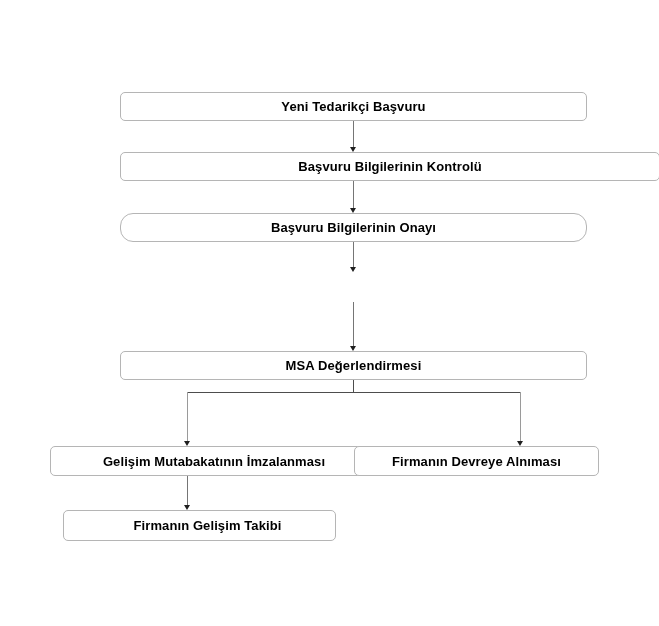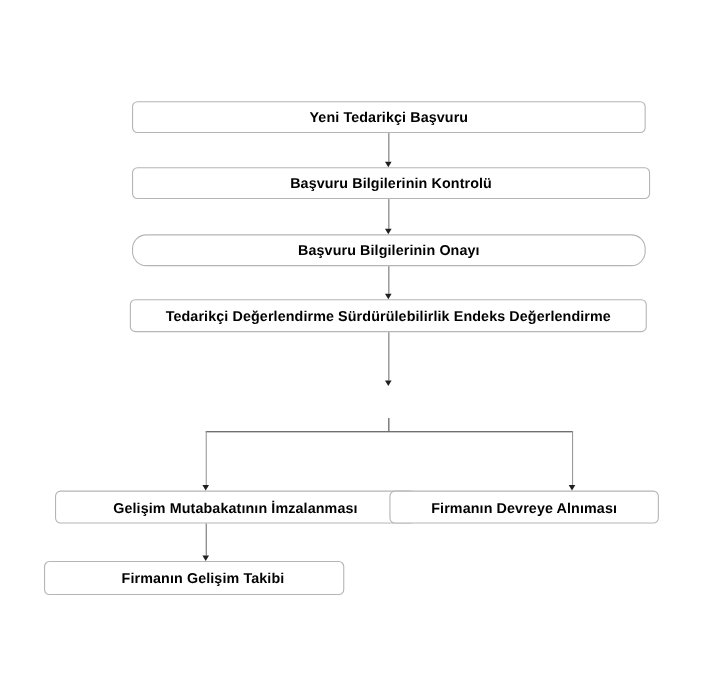--- a/index.html
+++ b/index.html
@@ -49,27 +49,27 @@
     position: absolute;
     width: 0;
     height: 0;
     border-left: 3.5px solid transparent;
     border-right: 3.5px solid transparent;
     border-top: 5px solid #1f1f1f;
   }
 
   
   #n1 { left:120px; top:92px;  width:467px; height:29px; }
-  #n2 { left:120px; top:152px; width:471px; height:29px; }
+  #n2 { left:120px; top:152px; width:540px; height:29px; }
   #n3 { left:120px; top:213px; width:467px; height:29px;border-radius:13px; }
   #n4 { left:118px; top:272px; width:470px; height:30px; }
   #n5 { left:120px; top:351px; width:467px; height:29px; }
   #n6 { left:50px;  top:446px; width:328px; height:30px; }
   #n7 { left:354px; top:446px; width:245px; height:30px; }
-  #n8 { left:40px;  top:510px; width:273px; height:31px;padding-left:16px; }
+  #n8 { left:63px;  top:510px; width:273px; height:31px;padding-left:16px; }
 
   
   #e1-line { left:353px; top:121px; height:26px; }
   #e1-head { left:350px; top:147px; }
   #e2-line { left:353px; top:181px; height:27px; }
   #e2-head { left:350px; top:208px; }
   #e3-line { left:353px; top:242px; height:25px; }
   #e3-head { left:350px; top:267px; }
   #e4-line { left:353px; top:302px; height:44px; }
   #e4-head { left:350px; top:346px; }
@@ -89,22 +89,22 @@
 
   <div class="node" id="n1">
     <span class="label">Yeni Tedarikçi Başvuru</span>
   </div>
   <div class="node" id="n2">
     <span class="label">Başvuru Bilgilerinin Kontrolü</span>
   </div>
   <div class="node" id="n3">
     <span class="label">Başvuru Bilgilerinin Onayı</span>
   </div>
-  <div class="node" id="n4">
-    <span class="label">Tedarikçi Değerlendirme Sürdürülebilirlik Endeks Değerlendirme</span>
+  <div class="node" id="n5">
+    <span class="label">MSA Değerlendirmesi</span>
   </div>
   <div class="node" id="n6">
     <span class="label">Gelişim Mutabakatının İmzalanması</span>
   </div>
   <div class="node" id="n7">
     <span class="label">Firmanın Devreye Alnıması</span>
   </div>
   <div class="node" id="n8">
     <span class="label">Firmanın Gelişim Takibi</span>
   </div>

